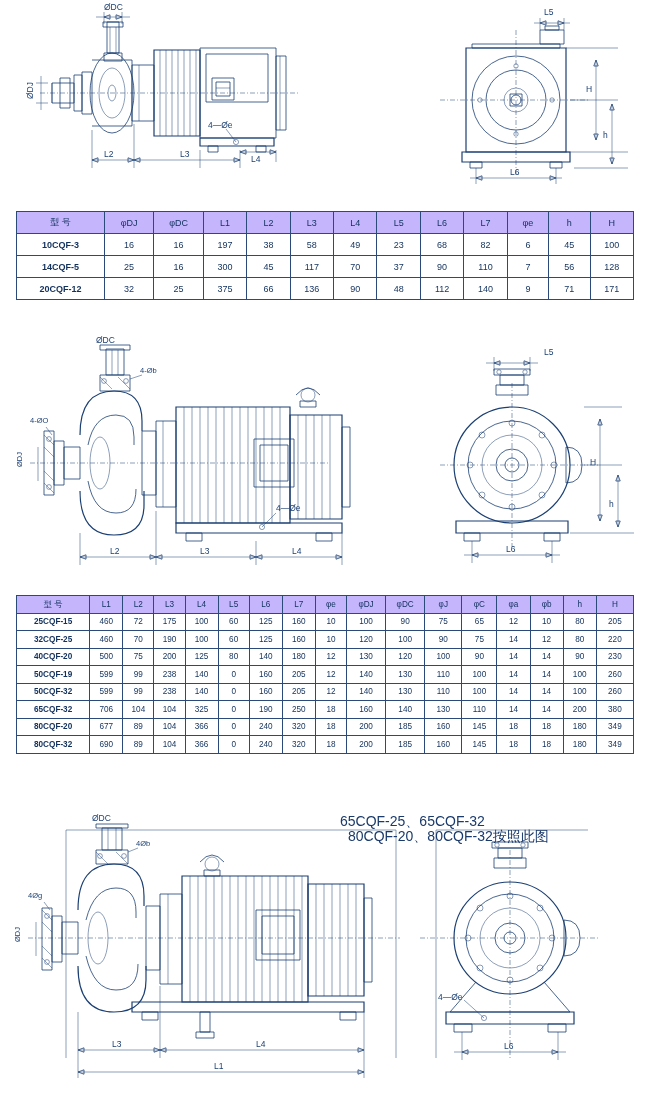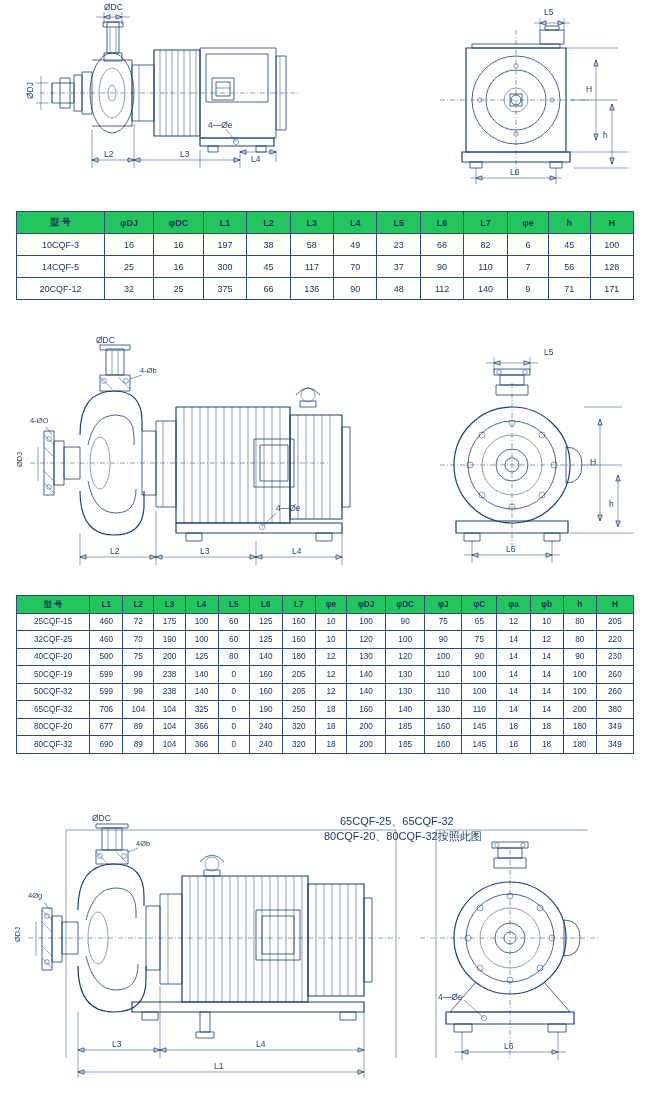--- a/index.html
+++ b/index.html
@@ -11,30 +11,30 @@
   .spec-table td,.spec-table th{
     border:1px solid #2b4a7a;
     font-size:8.5px;
     text-align:center;
     padding:0;
     height:17px;
     color:#11305c;
     font-family:"Liberation Sans",sans-serif;
     white-space:nowrap;
   }
-  .spec-table thead th{background:#22c55e;font-weight:bold;font-size:8.5px;}
-  .spec-table tbody td:first-child{font-weight:normal;}
+  .spec-table thead th{background:#c4b5fd;font-weight:normal;font-size:8.5px;}
+  .spec-table tbody td:first-child{font-weight:bold;}
   #table1{left:16px;top:211px;width:618px;}
   #table1 td,#table1 th{height:21px;font-size:9px;}
   #table2{left:16px;top:595px;width:618px;}
   #table2 td,#table2 th{height:16.5px;font-size:8.2px;}
 
   
   .draw{position:absolute;}
-  .note{position:absolute;font-size:11px;color:#1a3a6b;line-height:15px;white-space:nowrap;}
+  .note{position:absolute;font-size:14px;color:#1a3a6b;line-height:15px;white-space:nowrap;}
   svg{display:block;overflow:visible;}
   .ln{stroke:#1b3f72;stroke-width:0.8;fill:none;}
   .ln2{stroke:#1b3f72;stroke-width:1.2;fill:none;}
   .thin{stroke:#1b3f72;stroke-width:0.5;fill:none;}
   .dash{stroke:#1b3f72;stroke-width:0.5;fill:none;stroke-dasharray:5 2 1 2;}
   .hatch{stroke:#1b3f72;stroke-width:0.45;fill:none;}
   .lbl{font-size:8.5px;fill:#1b3f72;font-family:"Liberation Sans",sans-serif;}
   .lblsm{font-size:7.5px;fill:#1b3f72;font-family:"Liberation Sans",sans-serif;}
 </style>
 </head>
@@ -583,21 +583,21 @@
         <td>145</td>
         <td>18</td>
         <td>18</td>
         <td>180</td>
         <td>349</td>
       </tr>
     </tbody>
   </table>
 
   <div class="note" style="left:340px;top:814px;">65CQF-25、65CQF-32</div>
-  <div class="note" style="left:324px;top:829px;">80CQF-20、80CQF-32按照此图</div>
+  <div class="note" style="left:348px;top:829px;">80CQF-20、80CQF-32按照此图</div>
 
   <div class="draw" id="draw3" style="left:0px;top:810px;">
   <svg width="650" height="290" viewBox="0 0 650 290">
 
     <path class="thin" d="M66 20 h330 M66 20 v228 M396 20 v228"></path>
 
     <line class="dash" x1="28" y1="128" x2="400" y2="128"></line>
 
     <path class="ln" d="M42 98 h10 v62 h-10 z"></path>
     <path class="ln" d="M52 106 h10 v46 h-10 z"></path>

